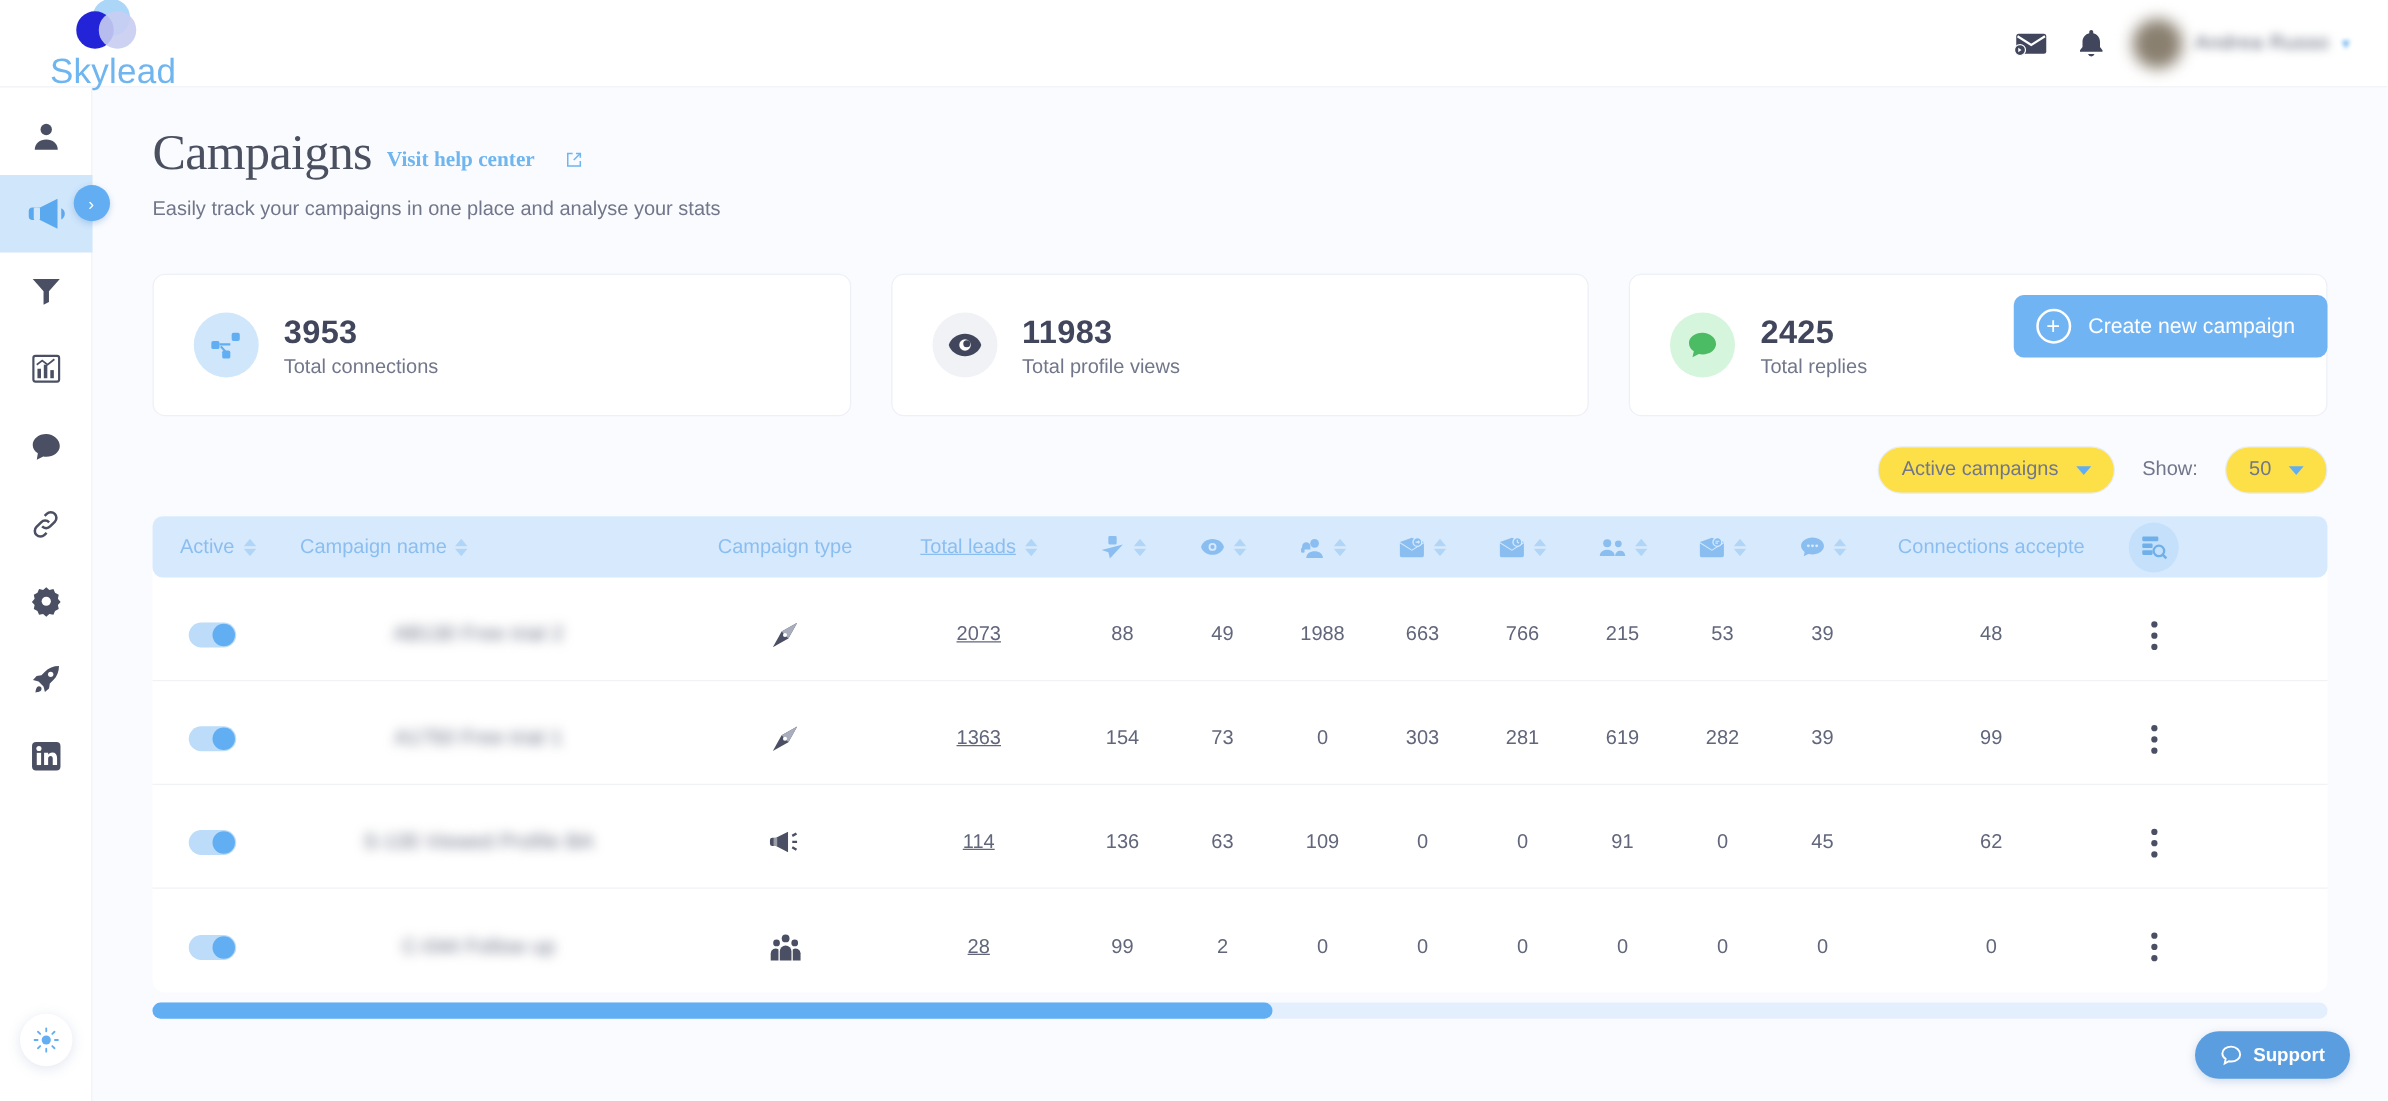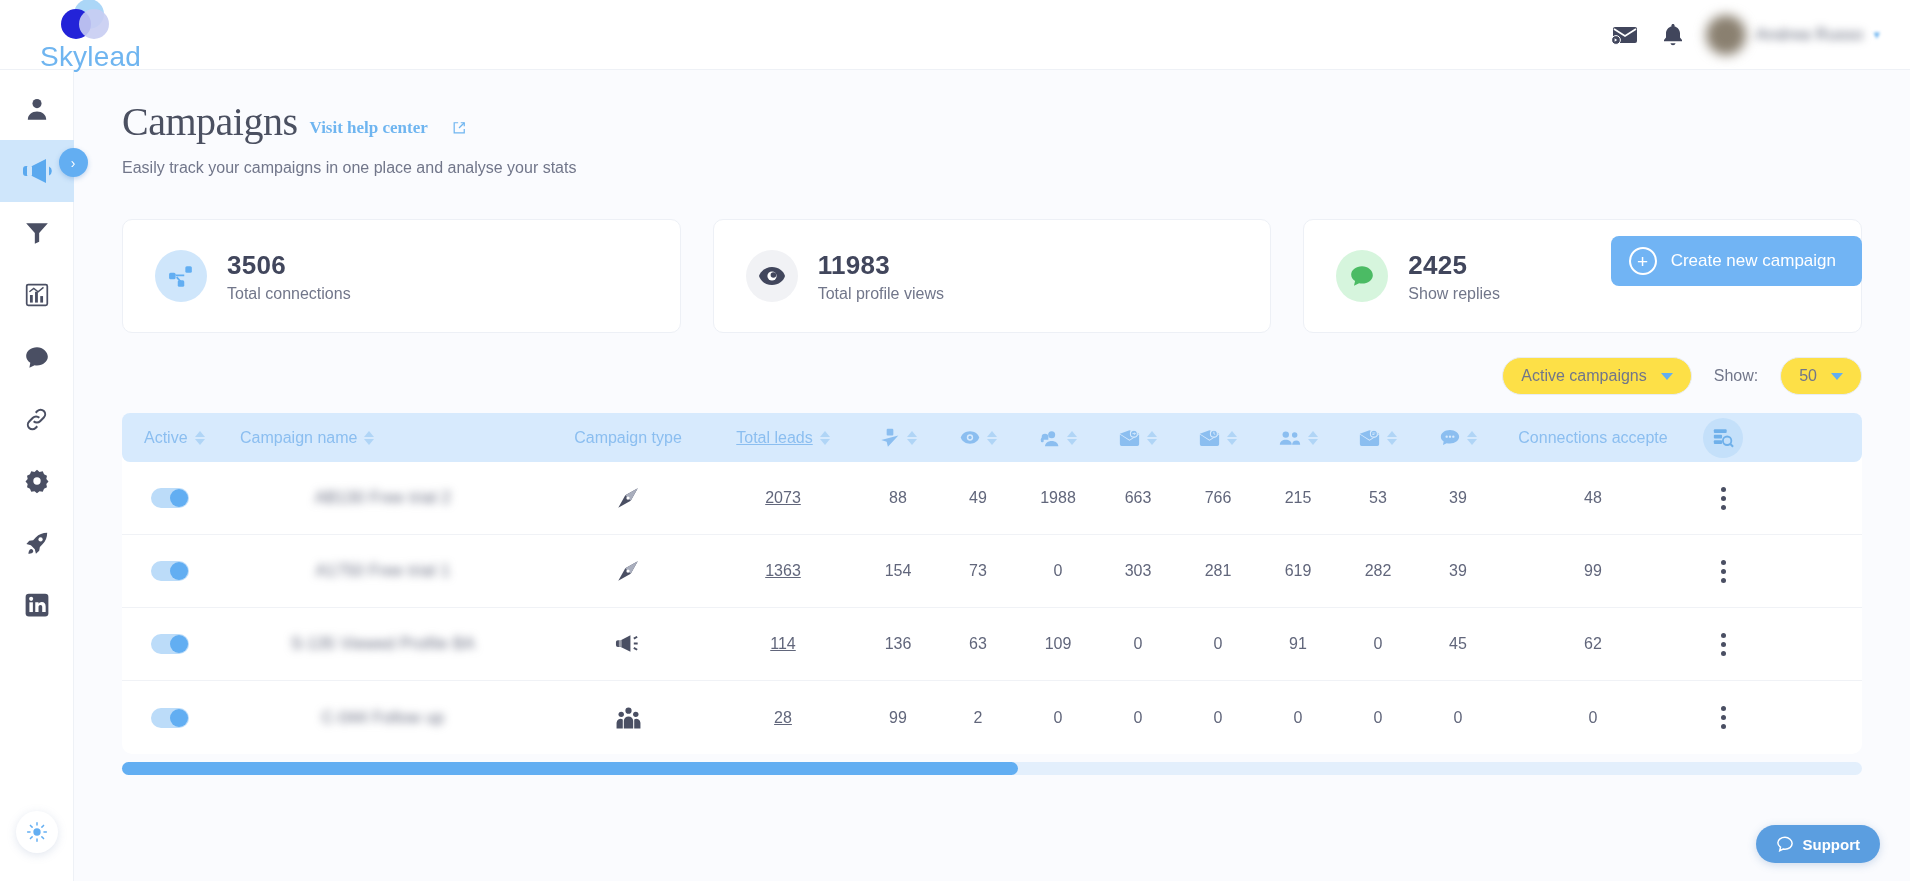--- a/index.html
+++ b/index.html
@@ -87,21 +87,21 @@
     gap: 22px; margin: 24px 48px 0 48px; }
   .select-pill { height: 38px; border: 1px solid #e8ecf3; background: #fde047;
     border-radius: 19px; display: flex; align-items: center; gap: 14px;
     padding: 0 18px; font-size: 16px; color: #71768a; cursor: pointer; }
   .caret { width: 0; height: 0; border-left: 6px solid transparent;
     border-right: 6px solid transparent; border-top: 7px solid #62aef2; }
   .show-label { font-size: 16px; color: #71768a; }
 
   
   .table-wrap { margin: 18px 48px 0 48px; background: #fff; border-radius: 10px; }
-  .trow { display: flex; align-items: center; height: 73px; }
+  .trow { display: flex; align-items: center; height: 73px; margin-top: 10px; }
   .thead { background: #d7eafd; border-radius: 8px; height: 49px; color: #8bbef0; }
   .th, .td { display: flex; align-items: center; justify-content: center;
     font-size: 16px; flex-shrink: 0; }
   .th { gap: 7px; color: #8bbef0; cursor: pointer; }
   .th.left { justify-content: flex-start; padding-left: 22px; }
   .sortico { display: flex; flex-direction: column; gap: 2px; opacity: .65; }
   .sortico i { width: 0; height: 0; border-left: 5px solid transparent;
     border-right: 5px solid transparent; display: block; }
   .sortico i.up { border-bottom: 6px solid #9ccaf3; }
   .sortico i.dn { border-top: 6px solid #9ccaf3; }
@@ -270,21 +270,21 @@
       <div class="card">
         <div class="card-icon ci-blue">
           <svg width="26" height="26" viewBox="0 0 24 24" fill="#62aef2">
             <rect x="1" y="9" width="6" height="6" rx="1.4"></rect>
             <rect x="16" y="3" width="6" height="6" rx="1.4"></rect>
             <rect x="9" y="16" width="6" height="6" rx="1.4"></rect>
             <path d="M7 11.5h8M8 13l3.5 4" stroke="#62aef2" stroke-width="1.6" fill="none"></path>
           </svg>
         </div>
         <div>
-          <div class="card-num">3506</div>
+          <div class="card-num">3953</div>
           <div class="card-label">Total connections</div>
         </div>
       </div>
       <div class="card">
         <div class="card-icon ci-gray">
           <svg width="28" height="22" viewBox="0 0 28 20" fill="#41465c">
             <path d="M14 1C7.5 1 2.3 5.3 1 10c1.3 4.7 6.5 9 13 9s11.7-4.3 13-9c-1.3-4.7-6.5-9-13-9z"></path>
             <circle cx="14" cy="10" r="4.6" fill="#fff"></circle>
               <circle cx="15.4" cy="9" r="2.8" fill="#41465c"></circle>
           </svg>
@@ -295,21 +295,21 @@
         </div>
       </div>
       <div class="card">
         <div class="card-icon ci-green">
           <svg width="26" height="26" viewBox="0 0 24 24" fill="#4bbb64">
             <path d="M12 3C6.5 3 2 6.4 2 10.7c0 2.4 1.4 4.6 3.6 6L4.6 21l4.7-2.3c.9.2 1.8.3 2.7.3 5.5 0 10-3.4 10-7.7S17.5 3 12 3z"></path>
           </svg>
         </div>
         <div>
           <div class="card-num">2425</div>
-          <div class="card-label">Show replies</div>
+          <div class="card-label">Total replies</div>
         </div>
       </div>
     </div>
 
     <div class="controls">
       <div class="select-pill">
         <span>Active campaigns</span>
         <span class="caret"></span>
       </div>
       <span class="show-label">Show:</span>

